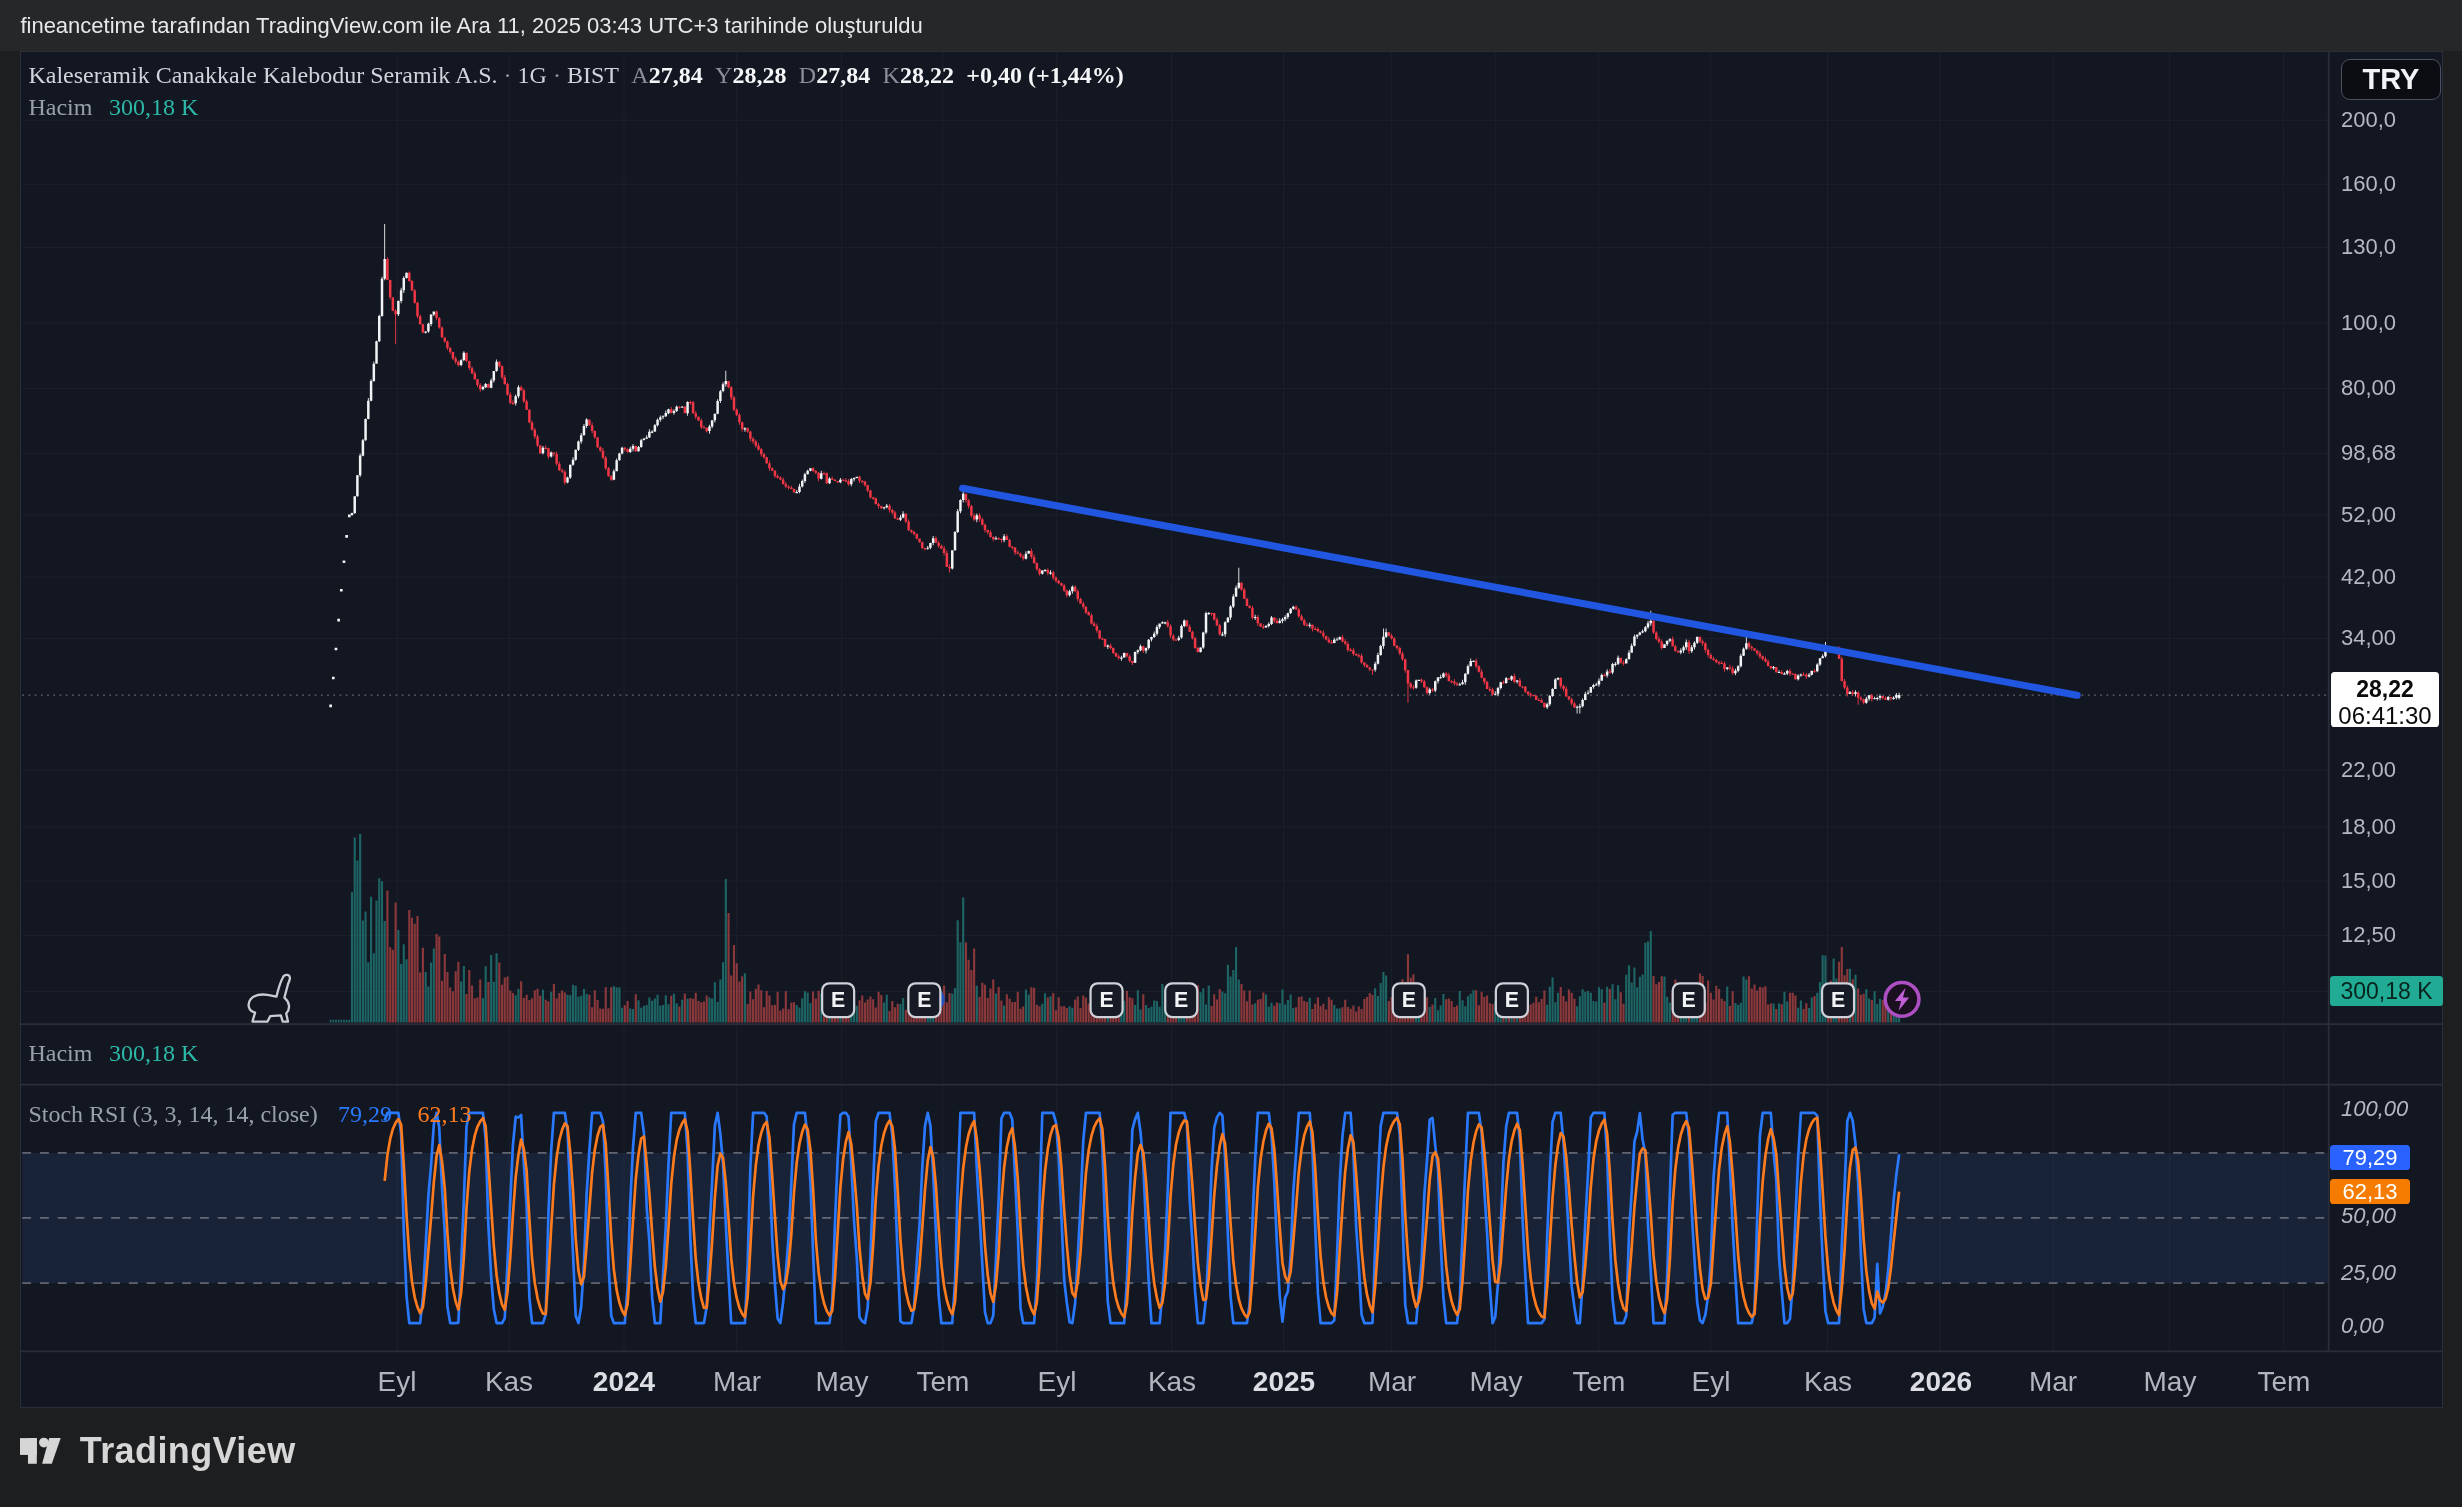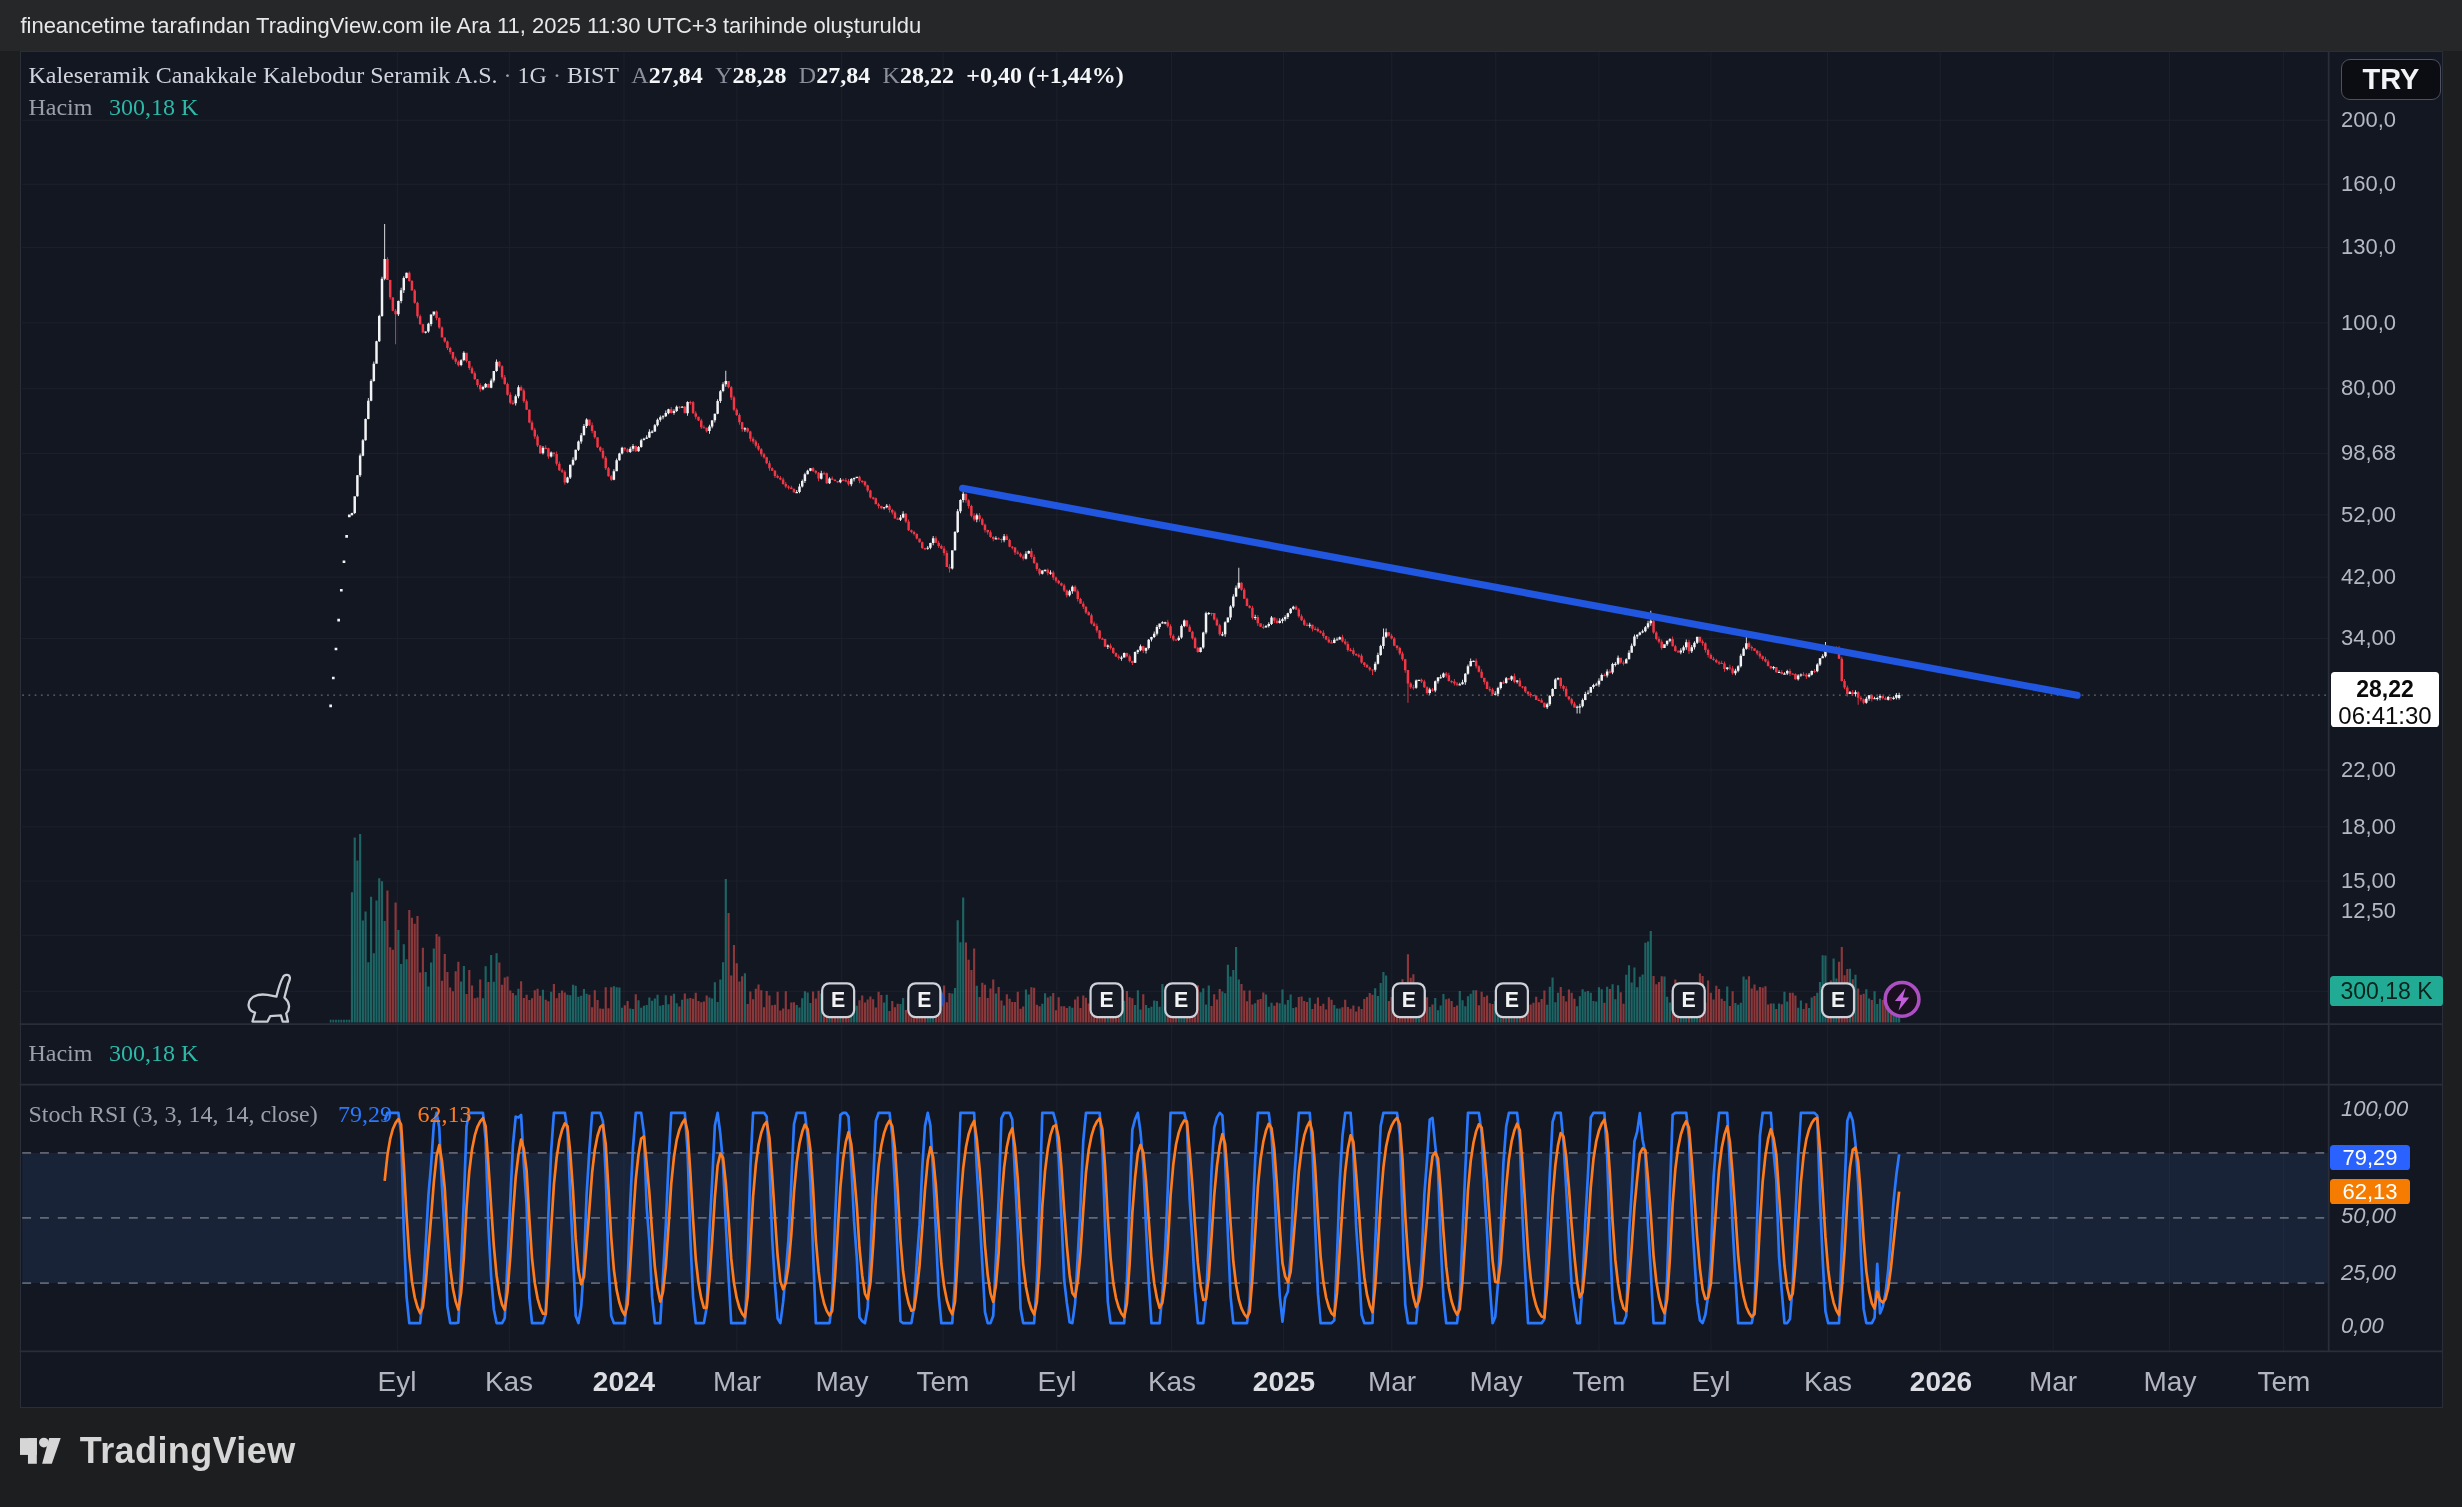--- a/index.html
+++ b/index.html
@@ -37,21 +37,21 @@
            color:#fff;font-size:22px;display:flex;align-items:center;justify-content:center;}
   .tv-logo{position:absolute;left:19.6px;top:1429px;display:flex;align-items:center;color:#d2d2d2;}
   .tv-logo .txt{font-size:36px;font-weight:bold;letter-spacing:0.4px;margin-left:14.2px;color:#d6d6d6;}
 </style>
 </head>
 <body>
 
 <div id="stage">
 
   <div class="top-bar">
-    <span>fineancetime tarafından TradingView.com ile Ara 11, 2025 11:30 UTC+3 tarihinde oluşturuldu</span>
+    <span>fineancetime tarafından TradingView.com ile Ara 11, 2025 03:43 UTC+3 tarihinde oluşturuldu</span>
   </div>
 
   <div class="chart-frame"></div>
 
   <svg id="chart-svg" width="2462" height="1508" viewBox="0 0 2770 1696">
       <path d="M447,58 V1520 M573,58 V1520 M702,58 V1520 M829,58 V1520 M947,58 V1520 M1061,58 V1520 M1189,58 V1520 M1318,58 V1520 M1444,58 V1520 M1566,58 V1520 M1683,58 V1520 M1799,58 V1520 M1925,58 V1520 M2056,58 V1520 M2183,58 V1520 M2310,58 V1520 M2441,58 V1520 M2569,58 V1520 M25,135 H2620 M25,207 H2620 M25,278 H2620 M25,363 H2620 M25,437 H2620 M25,510 H2620 M25,579 H2620 M25,649 H2620 M25,718 H2620 M25,866 H2620 M25,930 H2620 M25,991 H2620 M25,1052 H2620 M25,1115 H2620 " stroke="#1e222d" stroke-width="1" fill="none"></path>
       <rect x="25" y="1296.8" width="2595" height="146.4000000000001" fill="rgba(56,97,170,0.16)"></rect>
       <path d="M25,1296.8 H2620 M25,1370 H2620 M25,1443.2 H2620" stroke="rgba(160,163,173,0.55)" stroke-width="2" stroke-dasharray="10 10" fill="none"></path>
       <path d="M371,1147 h2 v3 h-2 Z M374,1147 h2 v3 h-2 Z M377,1147 h2 v3 h-2 Z M380,1147 h2 v3 h-2 Z M383,1147 h2 v3 h-2 Z M386,1147 h2 v3 h-2 Z M389,1147 h2 v3 h-2 Z M392,1147 h2 v3 h-2 Z M394.8,1003.6 h2.4 v146.4 h-2.4 Z M397.9,942.0 h2.4 v208.0 h-2.4 Z M400.9,967.8 h2.4 v182.2 h-2.4 Z M404.0,938.1 h2.4 v211.9 h-2.4 Z M407.1,1035.3 h2.4 v114.7 h-2.4 Z M410.1,1025.3 h2.4 v124.7 h-2.4 Z M413.2,1082.2 h2.4 v67.8 h-2.4 Z M416.3,1008.5 h2.4 v141.5 h-2.4 Z M419.4,1072.3 h2.4 v77.7 h-2.4 Z M422.4,1012.9 h2.4 v137.1 h-2.4 Z M425.5,987.9 h2.4 v162.1 h-2.4 Z M428.6,991.1 h2.4 v158.9 h-2.4 Z M431.6,1035.8 h2.4 v114.2 h-2.4 Z M447.0,1046.0 h2.4 v104.0 h-2.4 Z M450.1,1084.3 h2.4 v65.7 h-2.4 Z M453.1,1062.0 h2.4 v88.0 h-2.4 Z M456.2,1079.0 h2.4 v71.0 h-2.4 Z M477.7,1093.2 h2.4 v56.8 h-2.4 Z M480.8,1109.7 h2.4 v40.3 h-2.4 Z M483.8,1082.6 h2.4 v67.4 h-2.4 Z M486.9,1066.9 h2.4 v83.1 h-2.4 Z M517.6,1104.1 h2.4 v45.9 h-2.4 Z M520.7,1086.5 h2.4 v63.5 h-2.4 Z M542.2,1122.8 h2.4 v27.2 h-2.4 Z M545.2,1086.8 h2.4 v63.2 h-2.4 Z M551.4,1074.1 h2.4 v75.9 h-2.4 Z M554.4,1104.2 h2.4 v45.8 h-2.4 Z M557.5,1072.2 h2.4 v77.8 h-2.4 Z M579.0,1119.3 h2.4 v30.7 h-2.4 Z M582.1,1112.2 h2.4 v37.8 h-2.4 Z M609.7,1113.2 h2.4 v36.8 h-2.4 Z M618.9,1115.5 h2.4 v34.5 h-2.4 Z M637.3,1119.0 h2.4 v31.0 h-2.4 Z M640.4,1119.3 h2.4 v30.7 h-2.4 Z M643.5,1107.7 h2.4 v42.3 h-2.4 Z M646.5,1108.8 h2.4 v41.2 h-2.4 Z M649.6,1121.0 h2.4 v29.0 h-2.4 Z M652.7,1120.1 h2.4 v29.9 h-2.4 Z M655.8,1112.4 h2.4 v37.6 h-2.4 Z M658.8,1117.8 h2.4 v32.2 h-2.4 Z M689.5,1109.3 h2.4 v40.7 h-2.4 Z M692.6,1110.3 h2.4 v39.7 h-2.4 Z M695.7,1110.6 h2.4 v39.4 h-2.4 Z M698.7,1133.5 h2.4 v16.5 h-2.4 Z M707.9,1134.4 h2.4 v15.6 h-2.4 Z M711.0,1134.9 h2.4 v15.1 h-2.4 Z M717.2,1125.1 h2.4 v24.9 h-2.4 Z M720.2,1133.5 h2.4 v16.5 h-2.4 Z M723.3,1131.2 h2.4 v18.8 h-2.4 Z M726.4,1130.3 h2.4 v19.7 h-2.4 Z M729.4,1121.9 h2.4 v28.1 h-2.4 Z M732.5,1125.7 h2.4 v24.3 h-2.4 Z M735.6,1123.1 h2.4 v26.9 h-2.4 Z M738.6,1118.8 h2.4 v31.2 h-2.4 Z M741.7,1131.2 h2.4 v18.8 h-2.4 Z M744.8,1130.4 h2.4 v19.6 h-2.4 Z M747.9,1119.5 h2.4 v30.5 h-2.4 Z M750.9,1129.5 h2.4 v20.5 h-2.4 Z M757.1,1117.7 h2.4 v32.3 h-2.4 Z M760.1,1128.3 h2.4 v21.7 h-2.4 Z M766.3,1124.4 h2.4 v25.6 h-2.4 Z M772.4,1123.3 h2.4 v26.7 h-2.4 Z M797.0,1122.0 h2.4 v28.0 h-2.4 Z M800.0,1123.1 h2.4 v26.9 h-2.4 Z M803.1,1104.7 h2.4 v45.3 h-2.4 Z M806.2,1127.0 h2.4 v23.0 h-2.4 Z M809.3,1101.8 h2.4 v48.2 h-2.4 Z M812.3,1082.2 h2.4 v67.8 h-2.4 Z M815.4,988.7 h2.4 v161.3 h-2.4 Z M836.9,1094.7 h2.4 v55.3 h-2.4 Z M895.2,1130.3 h2.4 v19.7 h-2.4 Z M898.3,1133.2 h2.4 v16.8 h-2.4 Z M901.4,1122.8 h2.4 v27.2 h-2.4 Z M904.4,1114.8 h2.4 v35.2 h-2.4 Z M907.5,1116.4 h2.4 v33.6 h-2.4 Z M910.6,1128.1 h2.4 v21.9 h-2.4 Z M922.8,1117.4 h2.4 v32.6 h-2.4 Z M932.1,1120.2 h2.4 v29.8 h-2.4 Z M944.3,1123.8 h2.4 v26.2 h-2.4 Z M956.6,1124.4 h2.4 v25.6 h-2.4 Z M959.7,1122.1 h2.4 v27.9 h-2.4 Z M962.8,1131.2 h2.4 v18.8 h-2.4 Z M993.5,1127.5 h2.4 v22.5 h-2.4 Z M996.5,1119.0 h2.4 v31.0 h-2.4 Z M1011.9,1129.3 h2.4 v20.7 h-2.4 Z M1014.9,1122.5 h2.4 v27.5 h-2.4 Z M1042.6,1119.9 h2.4 v30.1 h-2.4 Z M1045.6,1122.0 h2.4 v28.0 h-2.4 Z M1048.7,1121.8 h2.4 v28.2 h-2.4 Z M1070.2,1117.4 h2.4 v32.6 h-2.4 Z M1073.3,1111.4 h2.4 v38.6 h-2.4 Z M1076.3,1035.0 h2.4 v115.0 h-2.4 Z M1079.4,1059.9 h2.4 v90.1 h-2.4 Z M1082.5,1009.5 h2.4 v140.5 h-2.4 Z M1097.8,1108.7 h2.4 v41.3 h-2.4 Z M1119.3,1117.4 h2.4 v32.6 h-2.4 Z M1128.5,1131.0 h2.4 v19.0 h-2.4 Z M1153.1,1113.0 h2.4 v37.0 h-2.4 Z M1156.2,1118.5 h2.4 v31.5 h-2.4 Z M1171.5,1129.1 h2.4 v20.9 h-2.4 Z M1174.6,1117.2 h2.4 v32.8 h-2.4 Z M1180.7,1120.6 h2.4 v29.4 h-2.4 Z M1202.2,1131.7 h2.4 v18.3 h-2.4 Z M1205.3,1133.5 h2.4 v16.5 h-2.4 Z M1245.2,1121.9 h2.4 v28.1 h-2.4 Z M1260.5,1122.2 h2.4 v27.8 h-2.4 Z M1263.6,1125.6 h2.4 v24.4 h-2.4 Z M1275.9,1130.4 h2.4 v19.6 h-2.4 Z M1279.0,1113.7 h2.4 v36.3 h-2.4 Z M1282.0,1135.4 h2.4 v14.6 h-2.4 Z M1288.2,1130.5 h2.4 v19.5 h-2.4 Z M1291.2,1133.7 h2.4 v16.3 h-2.4 Z M1294.3,1132.4 h2.4 v17.6 h-2.4 Z M1297.4,1125.4 h2.4 v24.6 h-2.4 Z M1300.5,1126.0 h2.4 v24.0 h-2.4 Z M1303.5,1132.4 h2.4 v17.6 h-2.4 Z M1306.6,1106.9 h2.4 v43.1 h-2.4 Z M1309.7,1132.1 h2.4 v17.9 h-2.4 Z M1325.0,1136.1 h2.4 v13.9 h-2.4 Z M1328.1,1124.3 h2.4 v25.7 h-2.4 Z M1331.2,1121.8 h2.4 v28.2 h-2.4 Z M1349.6,1116.1 h2.4 v33.9 h-2.4 Z M1352.6,1111.5 h2.4 v38.5 h-2.4 Z M1355.7,1129.8 h2.4 v20.2 h-2.4 Z M1358.8,1108.6 h2.4 v41.4 h-2.4 Z M1374.1,1115.1 h2.4 v34.9 h-2.4 Z M1377.2,1117.3 h2.4 v32.7 h-2.4 Z M1380.3,1085.2 h2.4 v64.8 h-2.4 Z M1383.3,1098.4 h2.4 v51.6 h-2.4 Z M1386.4,1091.1 h2.4 v58.9 h-2.4 Z M1389.5,1065.2 h2.4 v84.8 h-2.4 Z M1392.6,1101.6 h2.4 v48.4 h-2.4 Z M1411.0,1128.3 h2.4 v21.7 h-2.4 Z M1423.2,1118.7 h2.4 v31.3 h-2.4 Z M1426.3,1132.5 h2.4 v17.5 h-2.4 Z M1429.4,1128.0 h2.4 v22.0 h-2.4 Z M1438.6,1128.3 h2.4 v21.7 h-2.4 Z M1441.7,1113.0 h2.4 v37.0 h-2.4 Z M1444.7,1129.7 h2.4 v20.3 h-2.4 Z M1447.8,1124.8 h2.4 v25.2 h-2.4 Z M1450.9,1118.6 h2.4 v31.4 h-2.4 Z M1453.9,1133.9 h2.4 v16.1 h-2.4 Z M1472.4,1122.2 h2.4 v27.8 h-2.4 Z M1500.0,1130.5 h2.4 v19.5 h-2.4 Z M1503.1,1134.4 h2.4 v15.6 h-2.4 Z M1506.1,1134.2 h2.4 v15.8 h-2.4 Z M1546.0,1111.6 h2.4 v38.4 h-2.4 Z M1549.1,1120.3 h2.4 v29.7 h-2.4 Z M1552.2,1105.7 h2.4 v44.3 h-2.4 Z M1555.3,1093.3 h2.4 v56.7 h-2.4 Z M1558.3,1097.3 h2.4 v52.7 h-2.4 Z M1592.1,1129.5 h2.4 v20.5 h-2.4 Z M1595.2,1110.1 h2.4 v39.9 h-2.4 Z M1607.4,1132.7 h2.4 v17.3 h-2.4 Z M1613.6,1122.6 h2.4 v27.4 h-2.4 Z M1616.7,1136.3 h2.4 v13.7 h-2.4 Z M1619.7,1131.0 h2.4 v19.0 h-2.4 Z M1622.8,1118.1 h2.4 v31.9 h-2.4 Z M1641.2,1114.7 h2.4 v35.3 h-2.4 Z M1644.3,1125.1 h2.4 v24.9 h-2.4 Z M1647.4,1131.9 h2.4 v18.1 h-2.4 Z M1650.4,1120.6 h2.4 v29.4 h-2.4 Z M1653.5,1117.8 h2.4 v32.2 h-2.4 Z M1656.6,1113.9 h2.4 v36.1 h-2.4 Z M1681.1,1125.9 h2.4 v24.1 h-2.4 Z M1684.2,1134.6 h2.4 v15.4 h-2.4 Z M1687.3,1131.0 h2.4 v19.0 h-2.4 Z M1693.4,1135.3 h2.4 v14.7 h-2.4 Z M1699.5,1136.9 h2.4 v13.1 h-2.4 Z M1705.7,1130.5 h2.4 v19.5 h-2.4 Z M1739.5,1130.2 h2.4 v19.8 h-2.4 Z M1742.5,1109.9 h2.4 v40.1 h-2.4 Z M1745.6,1099.6 h2.4 v50.4 h-2.4 Z M1748.7,1127.3 h2.4 v22.7 h-2.4 Z M1751.7,1116.5 h2.4 v33.5 h-2.4 Z M1773.2,1131.8 h2.4 v18.2 h-2.4 Z M1776.3,1120.5 h2.4 v29.5 h-2.4 Z M1779.4,1112.6 h2.4 v37.4 h-2.4 Z M1782.4,1115.6 h2.4 v34.4 h-2.4 Z M1785.5,1114.7 h2.4 v35.3 h-2.4 Z M1788.6,1116.6 h2.4 v33.4 h-2.4 Z M1791.6,1126.0 h2.4 v24.0 h-2.4 Z M1794.7,1126.6 h2.4 v23.4 h-2.4 Z M1797.8,1110.4 h2.4 v39.6 h-2.4 Z M1800.9,1112.6 h2.4 v37.4 h-2.4 Z M1807.0,1110.0 h2.4 v40.0 h-2.4 Z M1813.1,1107.1 h2.4 v42.9 h-2.4 Z M1816.2,1123.9 h2.4 v26.1 h-2.4 Z M1819.3,1108.3 h2.4 v41.7 h-2.4 Z M1828.5,1096.5 h2.4 v53.5 h-2.4 Z M1831.6,1085.8 h2.4 v64.2 h-2.4 Z M1834.6,1105.1 h2.4 v44.9 h-2.4 Z M1837.7,1088.1 h2.4 v61.9 h-2.4 Z M1840.8,1110.3 h2.4 v39.7 h-2.4 Z M1843.8,1098.7 h2.4 v51.3 h-2.4 Z M1846.9,1096.1 h2.4 v53.9 h-2.4 Z M1850.0,1060.4 h2.4 v89.6 h-2.4 Z M1853.0,1059.0 h2.4 v91.0 h-2.4 Z M1856.1,1047.1 h2.4 v102.9 h-2.4 Z M1871.5,1098.2 h2.4 v51.8 h-2.4 Z M1874.5,1121.2 h2.4 v28.8 h-2.4 Z M1877.6,1127.6 h2.4 v22.4 h-2.4 Z M1889.9,1120.1 h2.4 v29.9 h-2.4 Z M1893.0,1116.8 h2.4 v33.2 h-2.4 Z M1896.0,1122.3 h2.4 v27.7 h-2.4 Z M1902.2,1125.0 h2.4 v25.0 h-2.4 Z M1905.2,1126.9 h2.4 v23.1 h-2.4 Z M1908.3,1120.8 h2.4 v29.2 h-2.4 Z M1942.1,1109.7 h2.4 v40.3 h-2.4 Z M1951.3,1128.2 h2.4 v21.8 h-2.4 Z M1954.4,1130.0 h2.4 v20.0 h-2.4 Z M1957.4,1127.9 h2.4 v22.1 h-2.4 Z M1960.5,1098.3 h2.4 v51.7 h-2.4 Z M1963.6,1101.6 h2.4 v48.4 h-2.4 Z M1994.3,1128.7 h2.4 v21.3 h-2.4 Z M2000.4,1128.6 h2.4 v21.4 h-2.4 Z M2006.5,1115.6 h2.4 v34.4 h-2.4 Z M2009.6,1126.4 h2.4 v23.6 h-2.4 Z M2021.9,1133.6 h2.4 v16.4 h-2.4 Z M2025.0,1125.2 h2.4 v24.8 h-2.4 Z M2034.2,1133.8 h2.4 v16.2 h-2.4 Z M2037.2,1121.9 h2.4 v28.1 h-2.4 Z M2043.4,1116.7 h2.4 v33.3 h-2.4 Z M2046.5,1104.6 h2.4 v45.4 h-2.4 Z M2049.5,1074.4 h2.4 v75.6 h-2.4 Z M2052.6,1074.6 h2.4 v75.4 h-2.4 Z M2061.8,1078.0 h2.4 v72.0 h-2.4 Z M2064.9,1100.5 h2.4 v49.5 h-2.4 Z M2080.2,1089.6 h2.4 v60.4 h-2.4 Z M2086.4,1096.5 h2.4 v53.5 h-2.4 Z M2098.6,1112.6 h2.4 v37.4 h-2.4 Z M2101.7,1123.0 h2.4 v27.0 h-2.4 Z M2107.9,1114.9 h2.4 v35.1 h-2.4 Z M2110.9,1129.2 h2.4 v20.8 h-2.4 Z M2114.0,1123.4 h2.4 v26.6 h-2.4 Z M2123.2,1115.6 h2.4 v34.4 h-2.4 Z M2129.3,1125.2 h2.4 v24.8 h-2.4 Z M2132.4,1106.7 h2.4 v43.3 h-2.4 Z M2135.5,1110.6 h2.4 v39.4 h-2.4 Z " fill="#26a69a" opacity="0.55"></path>
       <path d="M434.7,1001.6 h2.4 v148.4 h-2.4 Z M437.8,1065.4 h2.4 v84.6 h-2.4 Z M440.8,1068.1 h2.4 v81.9 h-2.4 Z M443.9,1015.2 h2.4 v134.8 h-2.4 Z M459.3,1023.6 h2.4 v126.4 h-2.4 Z M462.3,1032.1 h2.4 v117.9 h-2.4 Z M465.4,1038.9 h2.4 v111.1 h-2.4 Z M468.5,1030.4 h2.4 v119.6 h-2.4 Z M471.5,1093.7 h2.4 v56.3 h-2.4 Z M474.6,1066.1 h2.4 v83.9 h-2.4 Z M490.0,1050.5 h2.4 v99.5 h-2.4 Z M493.0,1053.3 h2.4 v96.7 h-2.4 Z M496.1,1103.0 h2.4 v47.0 h-2.4 Z M499.2,1073.0 h2.4 v77.0 h-2.4 Z M502.2,1093.3 h2.4 v56.7 h-2.4 Z M505.3,1110.8 h2.4 v39.2 h-2.4 Z M508.4,1114.9 h2.4 v35.1 h-2.4 Z M511.5,1092.4 h2.4 v57.6 h-2.4 Z M514.5,1081.7 h2.4 v68.3 h-2.4 Z M523.7,1118.0 h2.4 v32.0 h-2.4 Z M526.8,1091.0 h2.4 v59.0 h-2.4 Z M529.9,1108.4 h2.4 v41.6 h-2.4 Z M533.0,1122.8 h2.4 v27.2 h-2.4 Z M536.0,1122.1 h2.4 v27.9 h-2.4 Z M539.1,1101.8 h2.4 v48.2 h-2.4 Z M548.3,1104.5 h2.4 v45.5 h-2.4 Z M560.6,1082.7 h2.4 v67.3 h-2.4 Z M563.7,1107.6 h2.4 v42.4 h-2.4 Z M566.7,1099.6 h2.4 v50.4 h-2.4 Z M569.8,1098.3 h2.4 v51.7 h-2.4 Z M572.9,1114.2 h2.4 v35.8 h-2.4 Z M575.9,1116.8 h2.4 v33.2 h-2.4 Z M585.1,1103.7 h2.4 v46.3 h-2.4 Z M588.2,1122.6 h2.4 v27.4 h-2.4 Z M591.3,1119.0 h2.4 v31.0 h-2.4 Z M594.4,1124.9 h2.4 v25.1 h-2.4 Z M597.4,1122.7 h2.4 v27.3 h-2.4 Z M600.5,1113.7 h2.4 v36.3 h-2.4 Z M603.6,1112.1 h2.4 v37.9 h-2.4 Z M606.6,1120.1 h2.4 v29.9 h-2.4 Z M612.8,1124.6 h2.4 v25.4 h-2.4 Z M615.8,1126.3 h2.4 v23.7 h-2.4 Z M622.0,1106.7 h2.4 v43.3 h-2.4 Z M625.1,1122.9 h2.4 v27.1 h-2.4 Z M628.1,1117.0 h2.4 v33.0 h-2.4 Z M631.2,1114.2 h2.4 v35.8 h-2.4 Z M634.3,1116.3 h2.4 v33.7 h-2.4 Z M661.9,1119.0 h2.4 v31.0 h-2.4 Z M665.0,1133.0 h2.4 v17.0 h-2.4 Z M668.0,1113.8 h2.4 v36.2 h-2.4 Z M671.1,1124.7 h2.4 v25.3 h-2.4 Z M674.2,1134.2 h2.4 v15.8 h-2.4 Z M677.2,1134.7 h2.4 v15.3 h-2.4 Z M680.3,1110.3 h2.4 v39.7 h-2.4 Z M683.4,1134.0 h2.4 v16.0 h-2.4 Z M686.5,1110.5 h2.4 v39.5 h-2.4 Z M701.8,1130.8 h2.4 v19.2 h-2.4 Z M704.9,1125.9 h2.4 v24.1 h-2.4 Z M714.1,1118.4 h2.4 v31.6 h-2.4 Z M754.0,1120.0 h2.4 v30.0 h-2.4 Z M763.2,1132.1 h2.4 v17.9 h-2.4 Z M769.3,1117.5 h2.4 v32.5 h-2.4 Z M775.5,1122.6 h2.4 v27.4 h-2.4 Z M778.6,1123.4 h2.4 v26.6 h-2.4 Z M781.6,1116.7 h2.4 v33.3 h-2.4 Z M784.7,1125.9 h2.4 v24.1 h-2.4 Z M787.8,1127.2 h2.4 v22.8 h-2.4 Z M790.8,1126.6 h2.4 v23.4 h-2.4 Z M793.9,1119.7 h2.4 v30.3 h-2.4 Z M818.5,1026.9 h2.4 v123.1 h-2.4 Z M821.5,1097.1 h2.4 v52.9 h-2.4 Z M824.6,1062.9 h2.4 v87.1 h-2.4 Z M827.7,1083.3 h2.4 v66.7 h-2.4 Z M830.7,1104.0 h2.4 v46.0 h-2.4 Z M833.8,1098.1 h2.4 v51.9 h-2.4 Z M840.0,1129.4 h2.4 v20.6 h-2.4 Z M843.0,1115.1 h2.4 v34.9 h-2.4 Z M846.1,1124.0 h2.4 v26.0 h-2.4 Z M849.2,1112.1 h2.4 v37.9 h-2.4 Z M852.2,1107.3 h2.4 v42.7 h-2.4 Z M855.3,1113.9 h2.4 v36.1 h-2.4 Z M858.4,1132.9 h2.4 v17.1 h-2.4 Z M861.4,1114.6 h2.4 v35.4 h-2.4 Z M864.5,1119.6 h2.4 v30.4 h-2.4 Z M867.6,1130.6 h2.4 v19.4 h-2.4 Z M870.7,1130.1 h2.4 v19.9 h-2.4 Z M873.7,1115.6 h2.4 v34.4 h-2.4 Z M876.8,1136.5 h2.4 v13.5 h-2.4 Z M879.9,1134.4 h2.4 v15.6 h-2.4 Z M882.9,1114.9 h2.4 v35.1 h-2.4 Z M886.0,1135.1 h2.4 v14.9 h-2.4 Z M889.1,1127.7 h2.4 v22.3 h-2.4 Z M892.1,1127.2 h2.4 v22.8 h-2.4 Z M913.6,1115.1 h2.4 v34.9 h-2.4 Z M916.7,1123.1 h2.4 v26.9 h-2.4 Z M919.8,1114.4 h2.4 v35.6 h-2.4 Z M925.9,1118.7 h2.4 v31.3 h-2.4 Z M929.0,1124.5 h2.4 v25.5 h-2.4 Z M935.1,1133.7 h2.4 v16.3 h-2.4 Z M938.2,1117.5 h2.4 v32.5 h-2.4 Z M941.3,1116.7 h2.4 v33.3 h-2.4 Z M947.4,1128.7 h2.4 v21.3 h-2.4 Z M950.5,1136.8 h2.4 v13.2 h-2.4 Z M953.5,1128.6 h2.4 v21.4 h-2.4 Z M965.8,1125.0 h2.4 v25.0 h-2.4 Z M968.9,1119.7 h2.4 v30.3 h-2.4 Z M972.0,1127.7 h2.4 v22.3 h-2.4 Z M975.0,1124.2 h2.4 v25.8 h-2.4 Z M978.1,1120.7 h2.4 v29.3 h-2.4 Z M981.2,1123.9 h2.4 v26.1 h-2.4 Z M984.2,1133.1 h2.4 v16.9 h-2.4 Z M987.3,1115.5 h2.4 v34.5 h-2.4 Z M990.4,1119.1 h2.4 v30.9 h-2.4 Z M999.6,1137.2 h2.4 v12.8 h-2.4 Z M1002.7,1125.9 h2.4 v24.1 h-2.4 Z M1005.7,1132.9 h2.4 v17.1 h-2.4 Z M1008.8,1129.0 h2.4 v21.0 h-2.4 Z M1018.0,1136.1 h2.4 v13.9 h-2.4 Z M1021.1,1121.6 h2.4 v28.4 h-2.4 Z M1024.2,1129.2 h2.4 v20.8 h-2.4 Z M1027.2,1137.9 h2.4 v12.1 h-2.4 Z M1030.3,1130.5 h2.4 v19.5 h-2.4 Z M1033.4,1121.8 h2.4 v28.2 h-2.4 Z M1036.4,1124.8 h2.4 v25.2 h-2.4 Z M1039.5,1118.6 h2.4 v31.4 h-2.4 Z M1051.8,1123.0 h2.4 v27.0 h-2.4 Z M1054.9,1128.8 h2.4 v21.2 h-2.4 Z M1057.9,1116.9 h2.4 v33.1 h-2.4 Z M1061.0,1108.4 h2.4 v41.6 h-2.4 Z M1064.1,1127.2 h2.4 v22.8 h-2.4 Z M1067.1,1116.8 h2.4 v33.2 h-2.4 Z M1085.6,1060.1 h2.4 v89.9 h-2.4 Z M1088.6,1079.6 h2.4 v70.4 h-2.4 Z M1091.7,1091.0 h2.4 v59.0 h-2.4 Z M1094.8,1066.7 h2.4 v83.3 h-2.4 Z M1100.9,1121.5 h2.4 v28.5 h-2.4 Z M1104.0,1105.4 h2.4 v44.6 h-2.4 Z M1107.0,1107.6 h2.4 v42.4 h-2.4 Z M1110.1,1122.6 h2.4 v27.4 h-2.4 Z M1113.2,1111.7 h2.4 v38.3 h-2.4 Z M1116.3,1101.6 h2.4 v48.4 h-2.4 Z M1122.4,1110.1 h2.4 v39.9 h-2.4 Z M1125.5,1125.2 h2.4 v24.8 h-2.4 Z M1131.6,1118.2 h2.4 v31.8 h-2.4 Z M1134.7,1123.3 h2.4 v26.7 h-2.4 Z M1137.7,1126.9 h2.4 v23.1 h-2.4 Z M1140.8,1127.0 h2.4 v23.0 h-2.4 Z M1143.9,1115.4 h2.4 v34.6 h-2.4 Z M1147.0,1134.7 h2.4 v15.3 h-2.4 Z M1150.0,1132.1 h2.4 v17.9 h-2.4 Z M1159.2,1110.3 h2.4 v39.7 h-2.4 Z M1162.3,1110.9 h2.4 v39.1 h-2.4 Z M1165.4,1130.0 h2.4 v20.0 h-2.4 Z M1168.4,1131.7 h2.4 v18.3 h-2.4 Z M1177.7,1122.1 h2.4 v27.9 h-2.4 Z M1183.8,1117.0 h2.4 v33.0 h-2.4 Z M1186.9,1136.4 h2.4 v13.6 h-2.4 Z M1189.9,1121.7 h2.4 v28.3 h-2.4 Z M1193.0,1131.8 h2.4 v18.2 h-2.4 Z M1196.1,1131.8 h2.4 v18.2 h-2.4 Z M1199.1,1133.9 h2.4 v16.1 h-2.4 Z M1208.4,1124.3 h2.4 v25.7 h-2.4 Z M1211.4,1120.7 h2.4 v29.3 h-2.4 Z M1214.5,1133.7 h2.4 v16.3 h-2.4 Z M1217.6,1119.6 h2.4 v30.4 h-2.4 Z M1220.6,1122.3 h2.4 v27.7 h-2.4 Z M1223.7,1128.7 h2.4 v21.3 h-2.4 Z M1226.8,1132.2 h2.4 v17.8 h-2.4 Z M1229.8,1122.7 h2.4 v27.3 h-2.4 Z M1232.9,1132.1 h2.4 v17.9 h-2.4 Z M1236.0,1129.3 h2.4 v20.7 h-2.4 Z M1239.1,1124.8 h2.4 v25.2 h-2.4 Z M1242.1,1123.5 h2.4 v26.5 h-2.4 Z M1248.3,1129.5 h2.4 v20.5 h-2.4 Z M1251.3,1125.2 h2.4 v24.8 h-2.4 Z M1254.4,1136.2 h2.4 v13.8 h-2.4 Z M1257.5,1133.2 h2.4 v16.8 h-2.4 Z M1266.7,1114.7 h2.4 v35.3 h-2.4 Z M1269.8,1121.8 h2.4 v28.2 h-2.4 Z M1272.8,1122.7 h2.4 v27.3 h-2.4 Z M1285.1,1118.3 h2.4 v31.7 h-2.4 Z M1312.7,1114.7 h2.4 v35.3 h-2.4 Z M1315.8,1130.9 h2.4 v19.1 h-2.4 Z M1318.9,1121.4 h2.4 v28.6 h-2.4 Z M1321.9,1129.7 h2.4 v20.3 h-2.4 Z M1334.2,1117.9 h2.4 v32.1 h-2.4 Z M1337.3,1137.5 h2.4 v12.5 h-2.4 Z M1340.4,1136.2 h2.4 v13.8 h-2.4 Z M1343.4,1135.4 h2.4 v14.6 h-2.4 Z M1346.5,1108.1 h2.4 v41.9 h-2.4 Z M1361.9,1131.6 h2.4 v18.4 h-2.4 Z M1364.9,1118.3 h2.4 v31.7 h-2.4 Z M1368.0,1124.2 h2.4 v25.8 h-2.4 Z M1371.1,1112.4 h2.4 v37.6 h-2.4 Z M1395.6,1106.7 h2.4 v43.3 h-2.4 Z M1398.7,1114.1 h2.4 v35.9 h-2.4 Z M1401.8,1126.3 h2.4 v23.7 h-2.4 Z M1404.8,1114.1 h2.4 v35.9 h-2.4 Z M1407.9,1129.9 h2.4 v20.1 h-2.4 Z M1414.0,1124.6 h2.4 v25.4 h-2.4 Z M1417.1,1123.7 h2.4 v26.3 h-2.4 Z M1420.2,1116.4 h2.4 v33.6 h-2.4 Z M1432.5,1131.2 h2.4 v18.8 h-2.4 Z M1435.5,1127.5 h2.4 v22.5 h-2.4 Z M1457.0,1132.9 h2.4 v17.1 h-2.4 Z M1460.1,1121.3 h2.4 v28.7 h-2.4 Z M1463.2,1120.9 h2.4 v29.1 h-2.4 Z M1466.2,1125.9 h2.4 v24.1 h-2.4 Z M1469.3,1127.1 h2.4 v22.9 h-2.4 Z M1475.4,1134.9 h2.4 v15.1 h-2.4 Z M1478.5,1129.0 h2.4 v21.0 h-2.4 Z M1481.6,1121.9 h2.4 v28.1 h-2.4 Z M1484.6,1131.4 h2.4 v18.6 h-2.4 Z M1487.7,1129.1 h2.4 v20.9 h-2.4 Z M1490.8,1135.6 h2.4 v14.4 h-2.4 Z M1493.9,1121.7 h2.4 v28.3 h-2.4 Z M1496.9,1124.5 h2.4 v25.5 h-2.4 Z M1509.2,1133.0 h2.4 v17.0 h-2.4 Z M1512.3,1124.4 h2.4 v25.6 h-2.4 Z M1515.3,1132.6 h2.4 v17.4 h-2.4 Z M1518.4,1134.7 h2.4 v15.3 h-2.4 Z M1521.5,1131.0 h2.4 v19.0 h-2.4 Z M1524.6,1137.8 h2.4 v12.2 h-2.4 Z M1527.6,1132.2 h2.4 v17.8 h-2.4 Z M1530.7,1135.0 h2.4 v15.0 h-2.4 Z M1533.8,1123.7 h2.4 v26.3 h-2.4 Z M1536.8,1121.4 h2.4 v28.6 h-2.4 Z M1539.9,1116.8 h2.4 v33.2 h-2.4 Z M1543.0,1119.0 h2.4 v31.0 h-2.4 Z M1561.4,1125.8 h2.4 v24.2 h-2.4 Z M1564.5,1121.4 h2.4 v28.6 h-2.4 Z M1567.5,1117.4 h2.4 v32.6 h-2.4 Z M1570.6,1129.9 h2.4 v20.1 h-2.4 Z M1573.7,1128.3 h2.4 v21.7 h-2.4 Z M1576.7,1101.3 h2.4 v48.7 h-2.4 Z M1579.8,1104.5 h2.4 v45.5 h-2.4 Z M1582.9,1073.4 h2.4 v76.6 h-2.4 Z M1586.0,1099.8 h2.4 v50.2 h-2.4 Z M1589.0,1095.7 h2.4 v54.3 h-2.4 Z M1598.2,1123.0 h2.4 v27.0 h-2.4 Z M1601.3,1129.3 h2.4 v20.7 h-2.4 Z M1604.4,1121.7 h2.4 v28.3 h-2.4 Z M1610.5,1129.9 h2.4 v20.1 h-2.4 Z M1625.9,1123.8 h2.4 v26.2 h-2.4 Z M1628.9,1123.2 h2.4 v26.8 h-2.4 Z M1632.0,1126.0 h2.4 v24.0 h-2.4 Z M1635.1,1132.6 h2.4 v17.4 h-2.4 Z M1638.1,1131.1 h2.4 v18.9 h-2.4 Z M1659.6,1113.8 h2.4 v36.2 h-2.4 Z M1662.7,1130.7 h2.4 v19.3 h-2.4 Z M1665.8,1115.5 h2.4 v34.5 h-2.4 Z M1668.8,1121.3 h2.4 v28.7 h-2.4 Z M1671.9,1119.7 h2.4 v30.3 h-2.4 Z M1675.0,1128.3 h2.4 v21.7 h-2.4 Z M1678.1,1129.2 h2.4 v20.8 h-2.4 Z M1690.3,1137.8 h2.4 v12.2 h-2.4 Z M1696.5,1137.1 h2.4 v12.9 h-2.4 Z M1702.6,1132.0 h2.4 v18.0 h-2.4 Z M1708.8,1126.1 h2.4 v23.9 h-2.4 Z M1711.8,1138.7 h2.4 v11.3 h-2.4 Z M1714.9,1138.7 h2.4 v11.3 h-2.4 Z M1718.0,1131.9 h2.4 v18.1 h-2.4 Z M1721.0,1129.8 h2.4 v20.2 h-2.4 Z M1724.1,1128.0 h2.4 v22.0 h-2.4 Z M1727.2,1121.2 h2.4 v28.8 h-2.4 Z M1730.2,1127.4 h2.4 v22.6 h-2.4 Z M1733.3,1123.6 h2.4 v26.4 h-2.4 Z M1736.4,1114.0 h2.4 v36.0 h-2.4 Z M1754.8,1110.2 h2.4 v39.8 h-2.4 Z M1757.9,1120.2 h2.4 v29.8 h-2.4 Z M1760.9,1126.4 h2.4 v23.6 h-2.4 Z M1764.0,1113.0 h2.4 v37.0 h-2.4 Z M1767.1,1116.7 h2.4 v33.3 h-2.4 Z M1770.2,1123.5 h2.4 v26.5 h-2.4 Z M1803.9,1128.0 h2.4 v22.0 h-2.4 Z M1810.1,1112.4 h2.4 v37.6 h-2.4 Z M1822.3,1116.0 h2.4 v34.0 h-2.4 Z M1825.4,1129.1 h2.4 v20.9 h-2.4 Z M1859.2,1097.7 h2.4 v52.3 h-2.4 Z M1862.3,1107.0 h2.4 v43.0 h-2.4 Z M1865.3,1104.5 h2.4 v45.5 h-2.4 Z M1868.4,1098.1 h2.4 v51.9 h-2.4 Z M1880.7,1116.9 h2.4 v33.1 h-2.4 Z M1883.7,1101.6 h2.4 v48.4 h-2.4 Z M1886.8,1125.2 h2.4 v24.8 h-2.4 Z M1899.1,1121.3 h2.4 v28.7 h-2.4 Z M1911.4,1094.9 h2.4 v55.1 h-2.4 Z M1914.4,1097.8 h2.4 v52.2 h-2.4 Z M1917.5,1127.5 h2.4 v22.5 h-2.4 Z M1920.6,1102.7 h2.4 v47.3 h-2.4 Z M1923.7,1116.7 h2.4 v33.3 h-2.4 Z M1926.7,1124.3 h2.4 v25.7 h-2.4 Z M1929.8,1108.7 h2.4 v41.3 h-2.4 Z M1932.9,1112.4 h2.4 v37.6 h-2.4 Z M1935.9,1123.5 h2.4 v26.5 h-2.4 Z M1939.0,1126.0 h2.4 v24.0 h-2.4 Z M1945.1,1131.5 h2.4 v18.5 h-2.4 Z M1948.2,1114.9 h2.4 v35.1 h-2.4 Z M1966.6,1098.0 h2.4 v52.0 h-2.4 Z M1969.7,1111.7 h2.4 v38.3 h-2.4 Z M1972.8,1107.2 h2.4 v42.8 h-2.4 Z M1975.8,1114.0 h2.4 v36.0 h-2.4 Z M1978.9,1110.2 h2.4 v39.8 h-2.4 Z M1982.0,1110.7 h2.4 v39.3 h-2.4 Z M1985.1,1109.2 h2.4 v40.8 h-2.4 Z M1988.1,1129.7 h2.4 v20.3 h-2.4 Z M1991.2,1128.7 h2.4 v21.3 h-2.4 Z M1997.3,1135.0 h2.4 v15.0 h-2.4 Z M2003.5,1129.5 h2.4 v20.5 h-2.4 Z M2012.7,1116.5 h2.4 v33.5 h-2.4 Z M2015.8,1116.5 h2.4 v33.5 h-2.4 Z M2018.8,1119.7 h2.4 v30.3 h-2.4 Z M2028.0,1134.9 h2.4 v15.1 h-2.4 Z M2031.1,1128.4 h2.4 v21.6 h-2.4 Z M2040.3,1120.3 h2.4 v29.7 h-2.4 Z M2055.7,1114.6 h2.4 v35.4 h-2.4 Z M2058.7,1102.7 h2.4 v47.3 h-2.4 Z M2067.9,1081.6 h2.4 v68.4 h-2.4 Z M2071.0,1065.2 h2.4 v84.8 h-2.4 Z M2074.1,1097.0 h2.4 v53.0 h-2.4 Z M2077.2,1089.9 h2.4 v60.1 h-2.4 Z M2083.3,1101.3 h2.4 v48.7 h-2.4 Z M2089.4,1111.8 h2.4 v38.2 h-2.4 Z M2092.5,1118.9 h2.4 v31.1 h-2.4 Z M2095.6,1117.8 h2.4 v32.2 h-2.4 Z M2104.8,1124.9 h2.4 v25.1 h-2.4 Z M2117.1,1124.8 h2.4 v25.2 h-2.4 Z M2120.1,1116.7 h2.4 v33.3 h-2.4 Z M2126.3,1123.3 h2.4 v26.7 h-2.4 Z " fill="#ef5350" opacity="0.55"></path>
@@ -112,21 +112,21 @@
       <div class="ax-label" style="position:absolute;left:2341px;top:247px;transform:translateY(-50%);">130,0</div>
       <div class="ax-label" style="position:absolute;left:2341px;top:323px;transform:translateY(-50%);">100,0</div>
       <div class="ax-label" style="position:absolute;left:2341px;top:388px;transform:translateY(-50%);">80,00</div>
       <div class="ax-label" style="position:absolute;left:2341px;top:453px;transform:translateY(-50%);">98,68</div>
       <div class="ax-label" style="position:absolute;left:2341px;top:515px;transform:translateY(-50%);">52,00</div>
       <div class="ax-label" style="position:absolute;left:2341px;top:577px;transform:translateY(-50%);">42,00</div>
       <div class="ax-label" style="position:absolute;left:2341px;top:638px;transform:translateY(-50%);">34,00</div>
       <div class="ax-label" style="position:absolute;left:2341px;top:770px;transform:translateY(-50%);">22,00</div>
       <div class="ax-label" style="position:absolute;left:2341px;top:827px;transform:translateY(-50%);">18,00</div>
       <div class="ax-label" style="position:absolute;left:2341px;top:881px;transform:translateY(-50%);">15,00</div>
-      <div class="ax-label" style="position:absolute;left:2341px;top:911px;transform:translateY(-50%);text-align:center;">12,50</div>
+      <div class="ax-label" style="position:absolute;left:2341px;top:935px;transform:translateY(-50%);text-align:center;">12,50</div>
       <div class="ax-label" style="position:absolute;left:2341px;top:991px;transform:translateY(-50%);">10,30</div>
     </div>
   <div id="stoch-axis">
       <div class="st-label" style="position:absolute;left:2341px;top:1109px;transform:translateY(-50%);">100,00</div>
       <div class="st-label" style="position:absolute;left:2341px;top:1216px;transform:translateY(-50%);">50,00</div>
       <div class="st-label" style="position:absolute;left:2341px;top:1273px;transform:translateY(-50%);">25,00</div>
       <div class="st-label" style="position:absolute;left:2341px;top:1326px;transform:translateY(-50%);">0,00</div>
     </div>
 
   <div class="price-tag">

